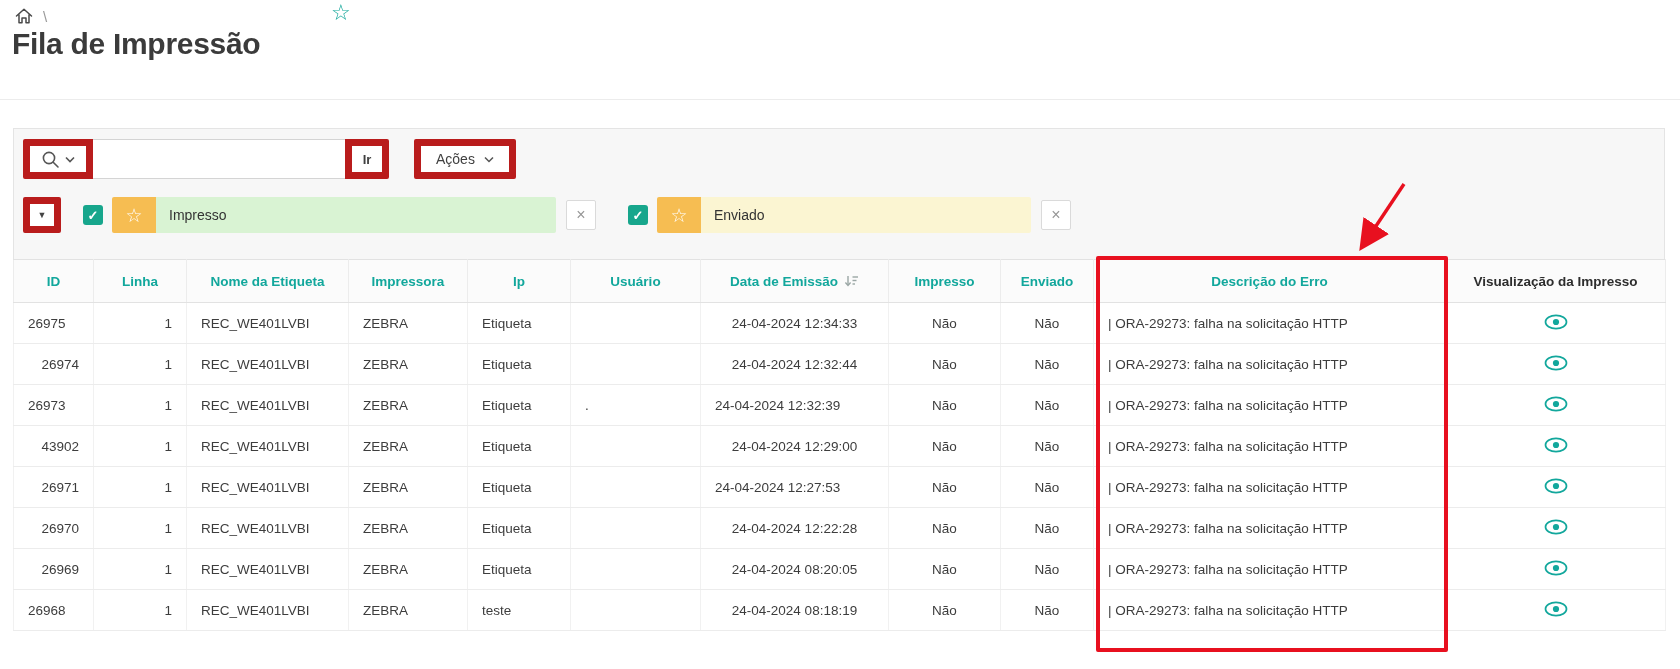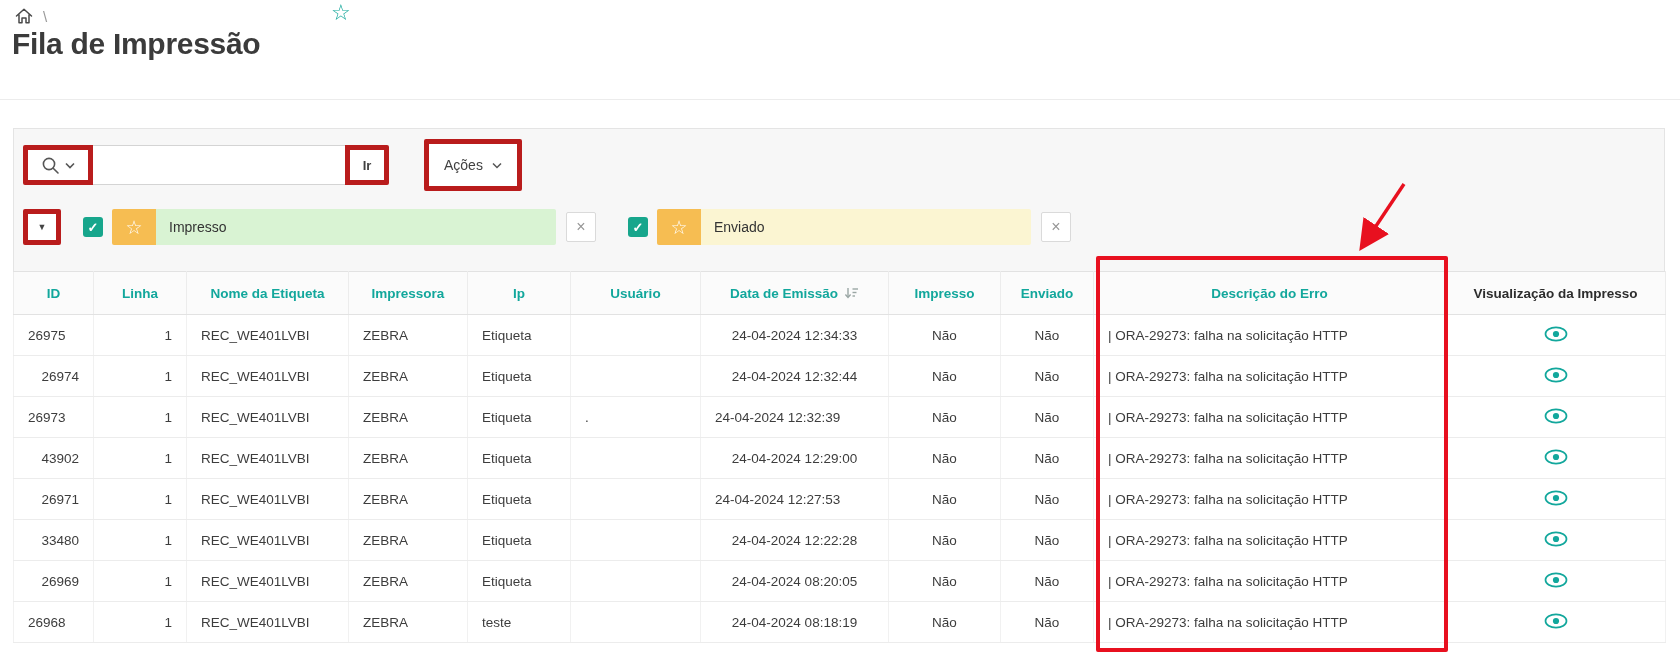--- a/index.html
+++ b/index.html
@@ -10,25 +10,25 @@
   }
   
   .breadcrumb { position: absolute; top: 6px; left: 14px; display: flex; align-items: center; gap: 9px; color: #4a4a4a; font-size: 15px; }
   .fav-star { position: absolute; top: 2px; left: 331px; color: #14a79a; font-size: 22px; line-height: 22px; }
   .page-title { position: absolute; top: 27px; left: 12px; margin: 0; font-size: 30px; font-weight: 700; color: #3b3b3b; letter-spacing: -0.3px; }
   .top-divider { position: absolute; top: 99px; left: 0; width: 1680px; height: 1px; background: #ececec; }
 
   
   .report { position: absolute; top: 128px; left: 13px; width: 1652px; background: #f7f7f7; border: 1px solid #e4e4e4; border-bottom: none; }
   .search-row { display: flex; align-items: center; padding: 10px 9px 10px 9px; }
-  .btn { background: #fff; border: 5px solid #b91c1c; border-radius: 2px; color: #404040; cursor: pointer; }
+  .btn { background: #fff; border: 7px solid #b91c1c; border-radius: 2px; color: #404040; cursor: pointer; }
   .search-btn { width: 70px; height: 40px; border-radius: 2px 0 0 2px; display: flex; align-items: center; justify-content: center; gap: 5px; }
   .search-input { width: 253px; height: 40px; border: 1px solid #d4d4d4; border-left: none; padding: 0 8px; font-size: 14px; background: #fff; outline: none; font-family: "Liberation Sans", sans-serif; }
   .go-btn { width: 44px; height: 40px; margin-left: -1px; font-weight: 700; font-size: 13px; border-radius: 0 2px 2px 0; }
-  .actions-btn { margin-left: 35px; height: 52px; padding: 0 15px; font-size: 14px; display: flex; align-items: center; gap: 9px; border-radius: 2px; }
+  .actions-btn { margin-left: 25px; height: 40px; padding: 0 15px; font-size: 14px; display: flex; align-items: center; gap: 9px; border-radius: 2px; }
 
   .chips-row { display: flex; align-items: center; padding: 8px 9px 26px 9px; }
   .dd-btn { width: 38px; height: 36px; font-size: 9px; display: flex; align-items: center; justify-content: center; color: #444; }
   .chk { width: 20px; height: 20px; background: #17a68c; border-radius: 3px; color: #fff; font-size: 13px; font-weight: 700; display: flex; align-items: center; justify-content: center; margin-left: 22px; cursor: pointer; }
   .chk.second { margin-left: 32px; }
   .chip { display: flex; height: 36px; margin-left: 9px; border-radius: 2px; overflow: hidden; cursor: pointer; }
   .chip-star { width: 44px; background: #f6bd52; display: flex; align-items: center; justify-content: center; color: #fff; font-size: 19px; }
   .chip-label { display: flex; align-items: center; padding-left: 13px; font-size: 14px; color: #333; }
   .chip-label.w1 { width: 400px; }
   .chip-label.w2 { width: 330px; }
@@ -234,21 +234,21 @@
           <td style="text-align: center;">Não</td>
           <td style="text-align: left;">| ORA-29273: falha na solicitação HTTP</td>
           <td class="eye-cell" style="text-align: center;"><span style="display:inline-flex;">
               <svg width="26" height="16" viewBox="0 0 26 16">
                 <ellipse cx="13" cy="8" rx="10.5" ry="6.6" fill="none" stroke="#12a79c" stroke-width="1.7"></ellipse>
                 <circle cx="13" cy="8" r="3.1" fill="#12a79c"></circle>
               </svg>
             </span></td>
         </tr>
         <tr>
-          <td style="text-align: right;">33480</td>
+          <td style="text-align: right;">26970</td>
           <td style="text-align: right;">1</td>
           <td style="text-align: left;">REC_WE401LVBI</td>
           <td style="text-align: left;">ZEBRA</td>
           <td style="text-align: left;">Etiqueta</td>
           <td style="text-align: left;"></td>
           <td style="text-align: center;">24-04-2024 12:22:28</td>
           <td style="text-align: center;">Não</td>
           <td style="text-align: center;">Não</td>
           <td style="text-align: left;">| ORA-29273: falha na solicitação HTTP</td>
           <td class="eye-cell" style="text-align: center;"><span style="display:inline-flex;">

